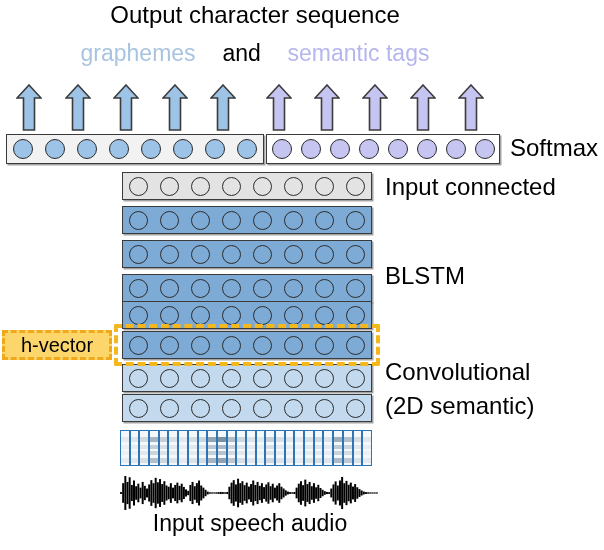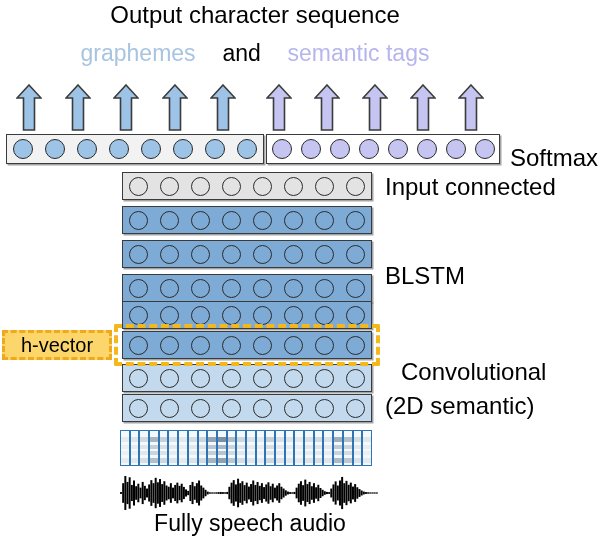--- a/index.html
+++ b/index.html
@@ -578,21 +578,21 @@
         <rect x="240.66" y="16.50" width="1.99" height="5.00" fill="#000000"></rect>
         <rect x="242.82" y="17.57" width="1.99" height="2.86" fill="#000000"></rect>
         <rect x="244.99" y="18.11" width="1.99" height="1.79" fill="#000000"></rect>
         <rect x="247.16" y="18.29" width="1.99" height="1.43" fill="#000000"></rect>
         <rect x="249.33" y="18.40" width="1.99" height="1.20" fill="#000000"></rect>
         <rect x="251.50" y="18.40" width="1.99" height="1.20" fill="#000000"></rect>
         <rect x="253.66" y="18.40" width="1.99" height="1.20" fill="#000000"></rect>
         <rect x="255.83" y="18.40" width="1.99" height="1.20" fill="#000000"></rect>
       </svg></div>
 
-  <div class="abs side-label" style="left:510px; top:134px;margin-top:10px;">Softmax</div>
+  <div class="abs side-label" style="left:510px; top:134px;">Softmax</div>
   <div class="abs side-label" style="left:385px; top:173px;">Input connected</div>
   <div class="abs side-label" style="left:385px; top:262px;">BLSTM</div>
-  <div class="abs side-label" style="left:401px; top:358px;">Convolutional</div>
+  <div class="abs side-label" style="left:385px; top:358px;">Convolutional</div>
   <div class="abs side-label" style="left:385px; top:392px;">(2D semantic)</div>
 
-  <div class="abs bottom-label">Fully speech audio</div>
+  <div class="abs bottom-label">Input speech audio</div>
 
 </div>
 
 </body></html>

